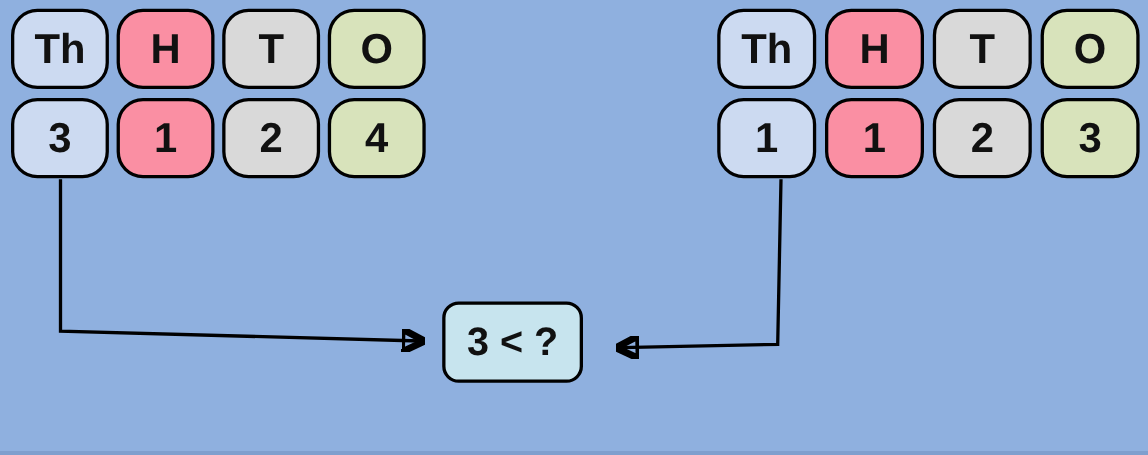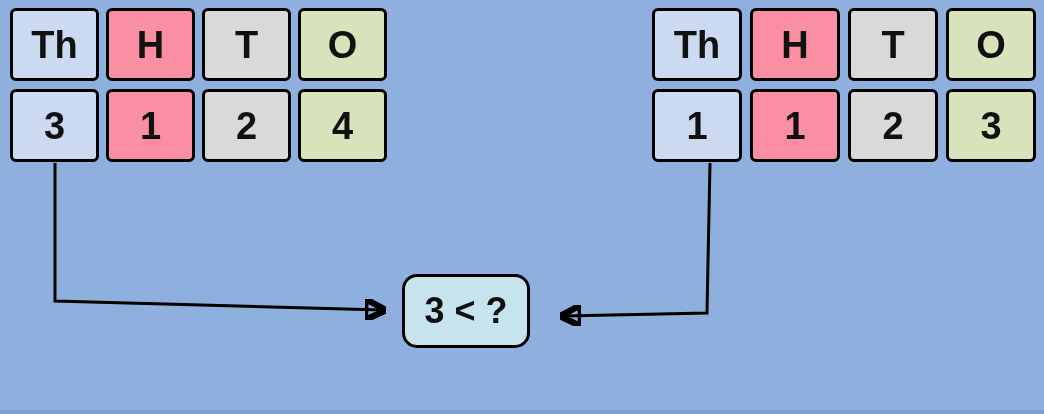--- a/index.html
+++ b/index.html
@@ -36,21 +36,21 @@
   }
   .pv-table.right {
     left: 652px;
     top: 8px;
     grid-template-columns: repeat(4, 90px);
     gap: 8px 8px;
   }
   .cell {
     box-sizing: border-box;
     border: 3px solid var(--outline, #000);
-    border-radius: 6px;
+    border-radius: 24px;
     display: flex;
     align-items: center;
     justify-content: center;
     font-weight: bold;
     font-size: 38px;
     line-height: 1;
     color: #111;
   }
   .col-th { background: var(--cell-thousands, #CCDAF1); }
   .col-h  { background: var(--cell-hundreds,  #FA8FA3); }

